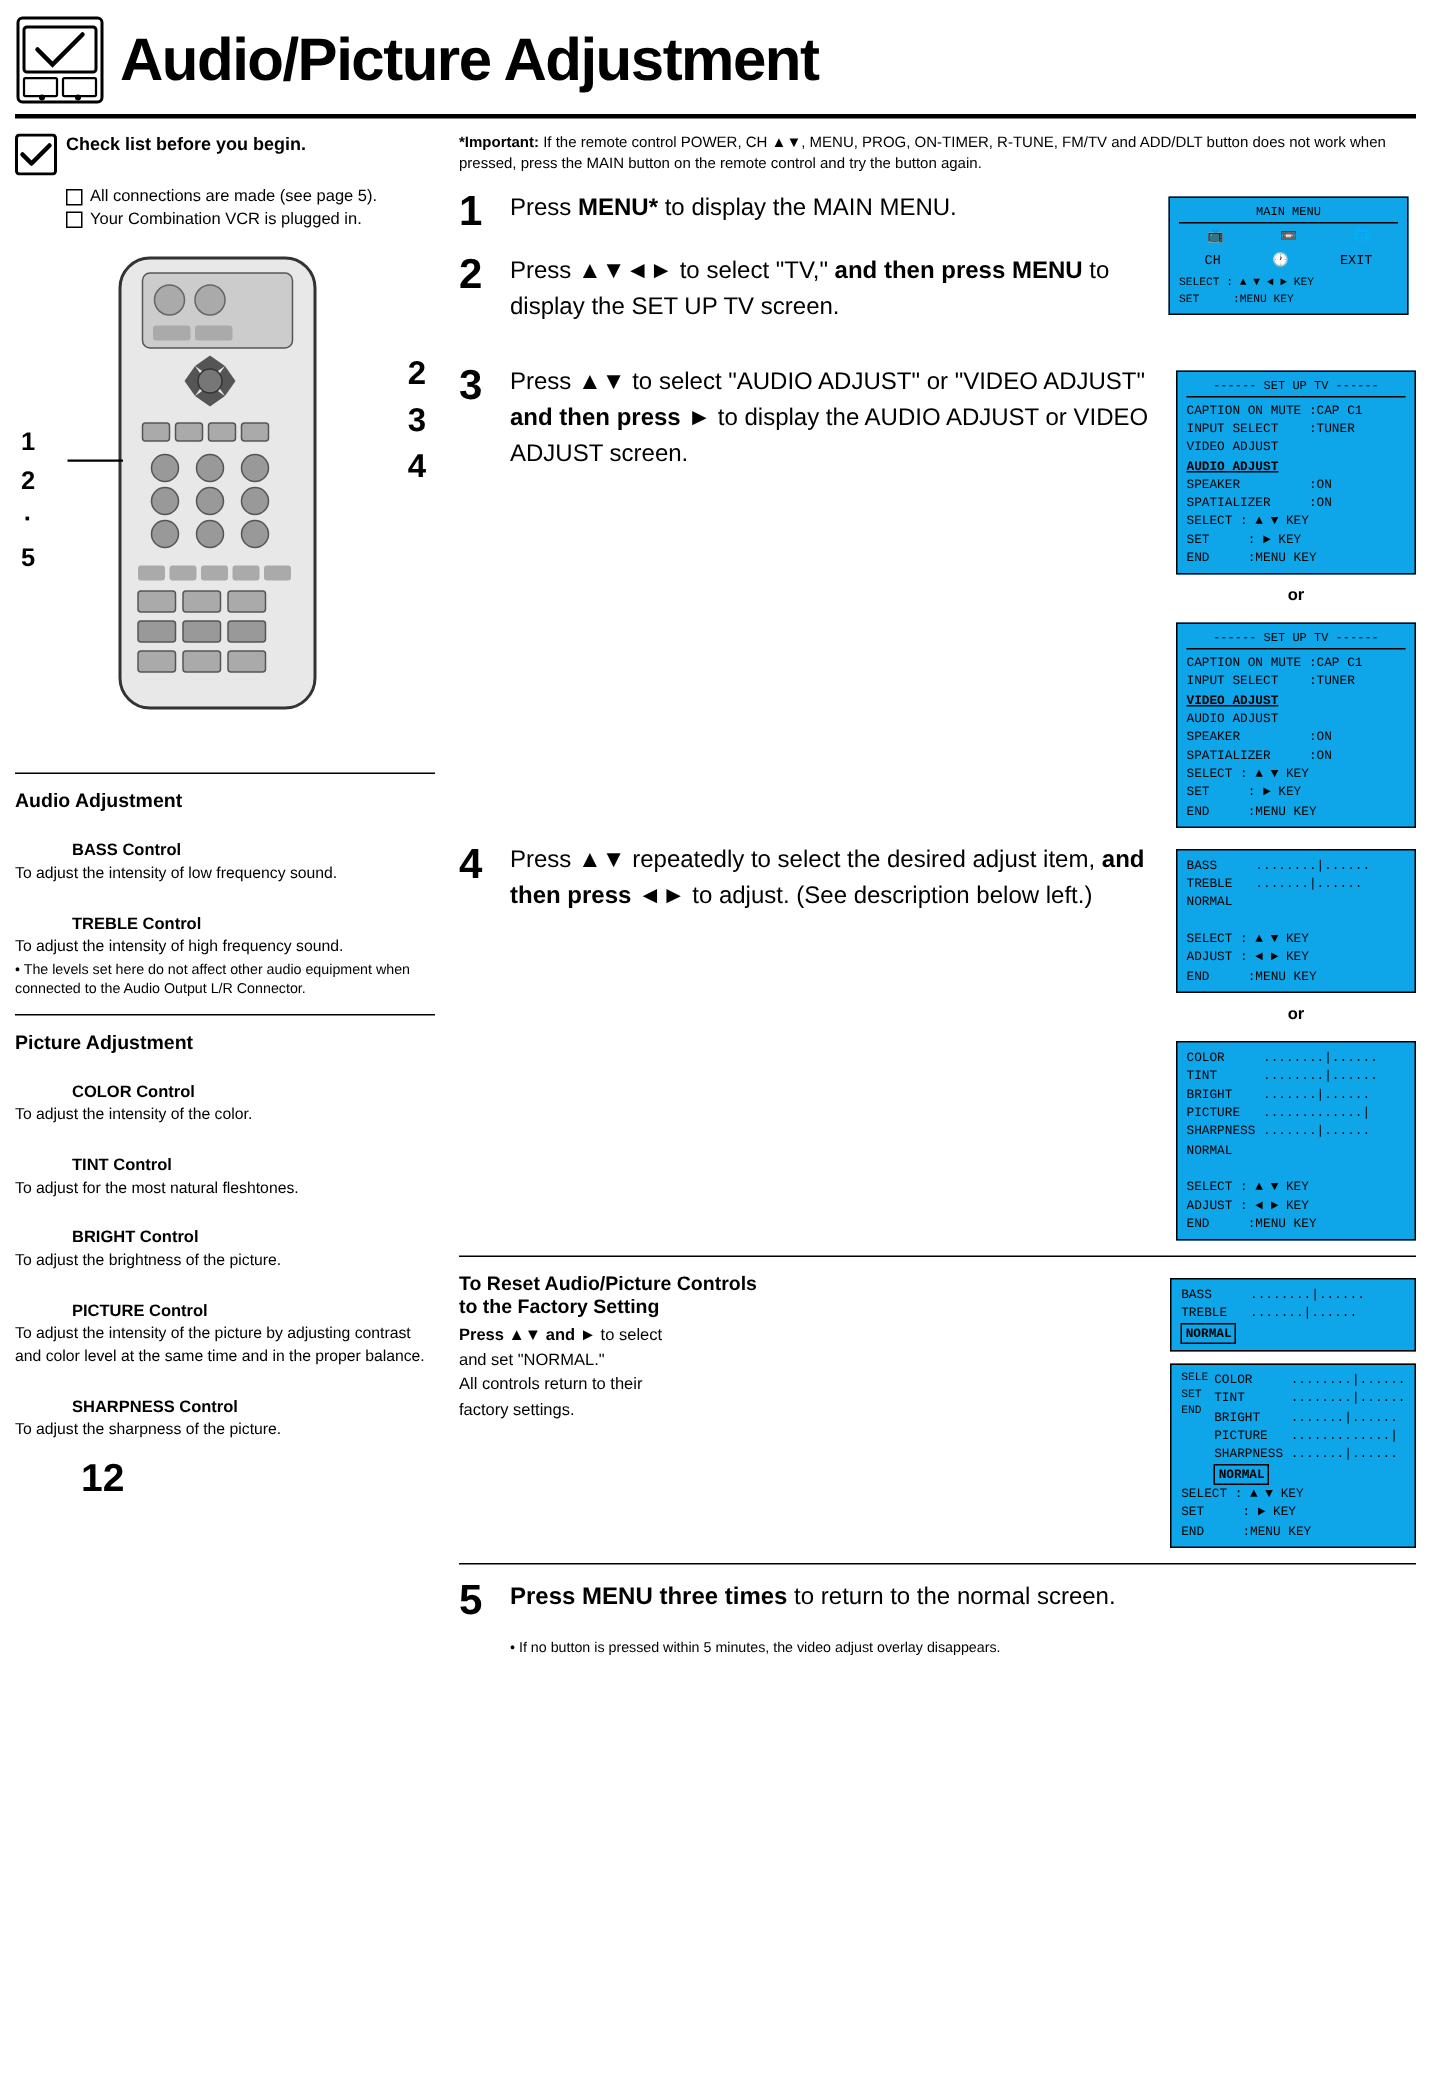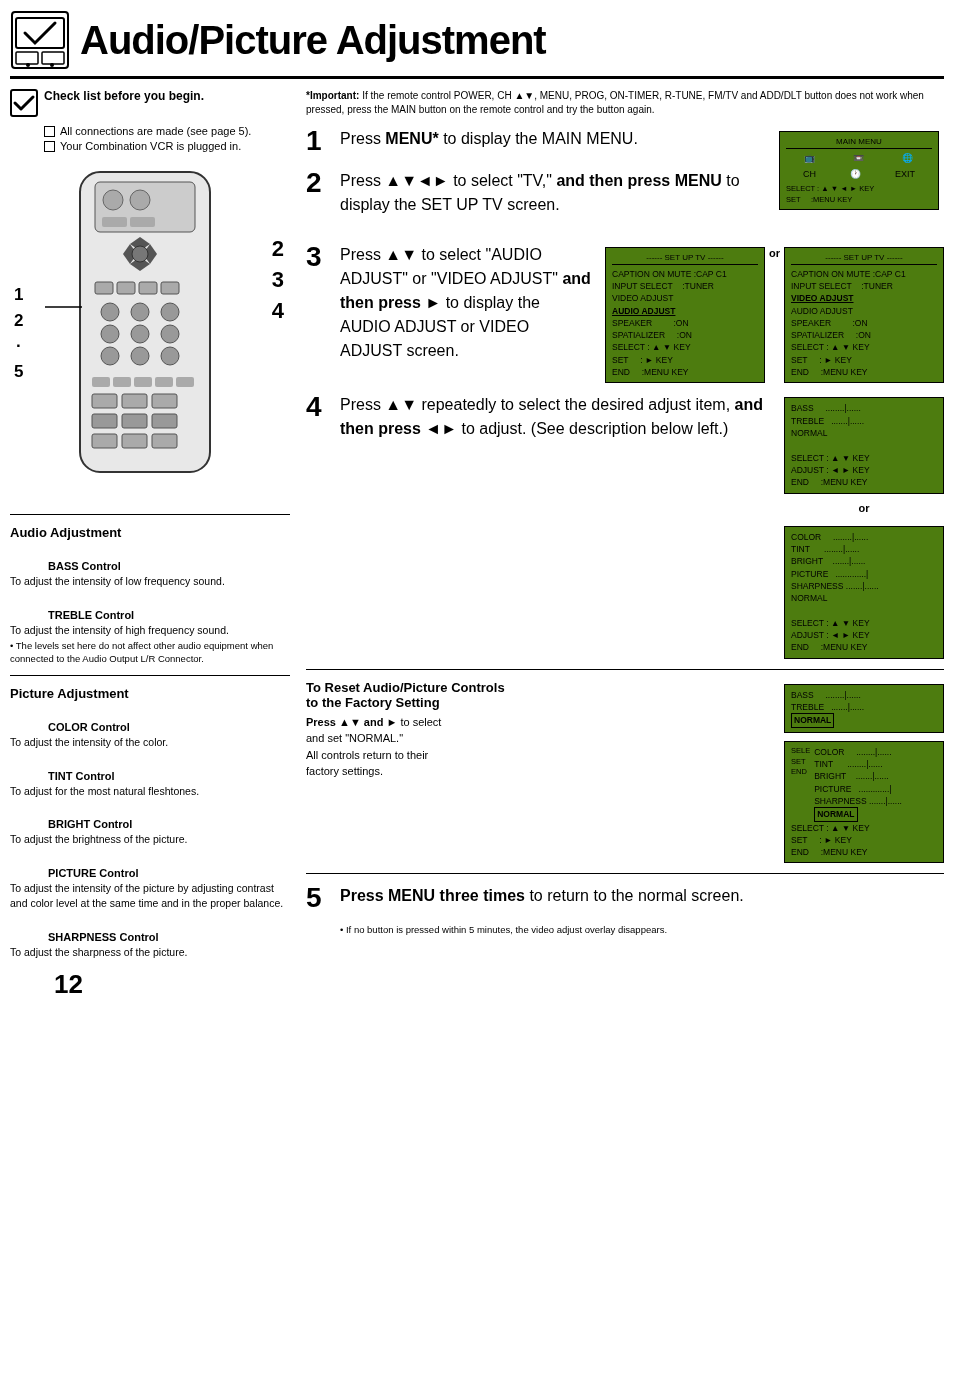--- a/index.html
+++ b/index.html
@@ -137,24 +137,24 @@
     }
     .step-text b {
       font-weight: bold;
     }
 
     
     .menu-diagram {
       border: 1px solid #000;
       padding: 4px 6px;
       font-size: 8.5px;
-      font-family: Liberation Sans, sans-serif;
+      font-family: Liberation Mono, monospace;
       line-height: 1.45;
       margin-top: 4px;
-      background: #4d7c0f;
+      background: #0ea5e9;
       display: inline-block;
       min-width: 160px;
     }
     .menu-diagram .menu-title {
       text-align: center;
       font-size: 8px;
       border-bottom: 1px solid #000;
       margin-bottom: 3px;
     }
 
@@ -391,21 +391,21 @@
       <div style="flex:1;">
         <div class="step">
           <div class="step-number">3</div>
           <div class="step-content">
             <div class="step-text">
               Press <b>▲▼</b> to select "AUDIO ADJUST" or "VIDEO ADJUST" <b>and then press ►</b> to display the AUDIO ADJUST or VIDEO ADJUST screen.
             </div>
           </div>
         </div>
       </div>
-      <div style="flex-shrink:0; display:flex; flex-direction:row; gap:4px;">
+      <div style="flex-shrink:0; display:flex; flex-direction:column; gap:4px;">
 
         <div class="menu-diagram">
           <div class="menu-title">------ SET UP TV ------</div>
           <div>CAPTION ON MUTE :CAP C1</div>
           <div>INPUT SELECT&nbsp;&nbsp;&nbsp; :TUNER</div>
           <div>VIDEO ADJUST</div>
           <div style="text-decoration:underline; font-weight:bold;">AUDIO ADJUST</div>
           <div>SPEAKER&nbsp;&nbsp;&nbsp;&nbsp;&nbsp;&nbsp;&nbsp;&nbsp; :ON</div>
           <div>SPATIALIZER&nbsp;&nbsp;&nbsp;&nbsp; :ON</div>
           <div>SELECT : ▲ ▼ KEY</div>

